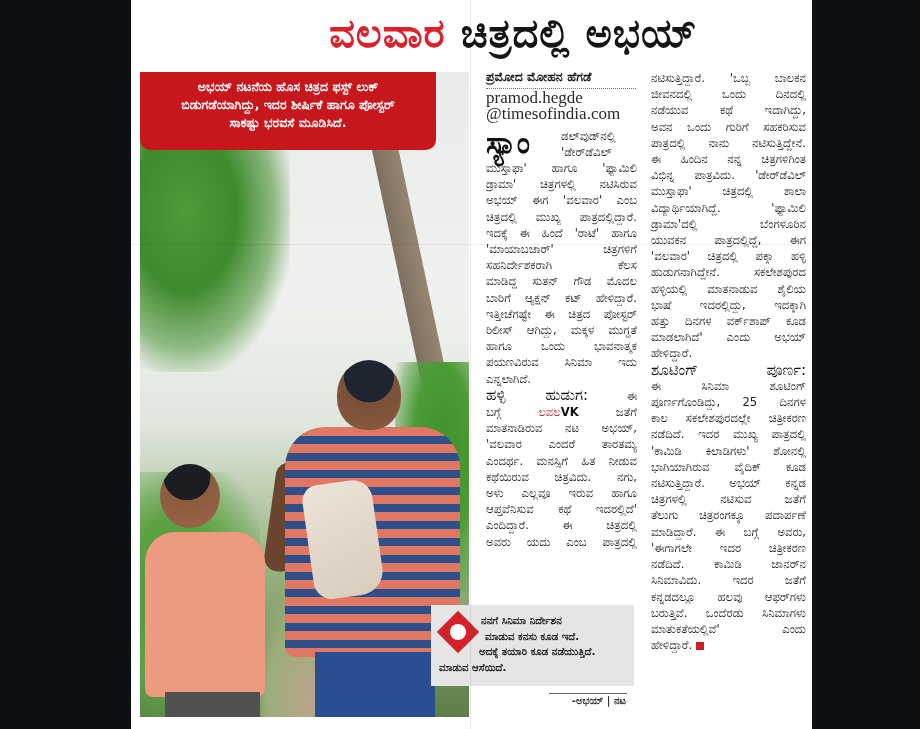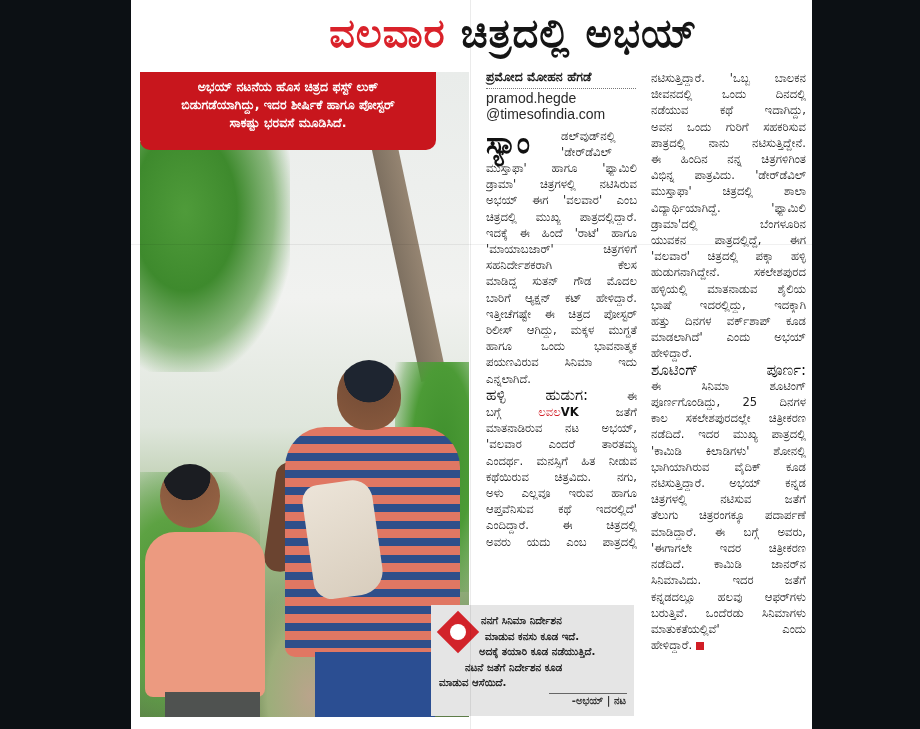--- a/index.html
+++ b/index.html
@@ -56,37 +56,37 @@
     position: absolute; left: 9px; top: 72px; width: 296px; height: 78px;
     background: #c8161d; border-radius: 0 0 10px 10px; color: #ffffff;
     text-align: center; font-size: 12.5px; font-weight: bold; line-height: 18px;
     padding-top: 6px; box-sizing: border-box;
   }
   .caption-box span { display: block; }
 
   
   .byline-name { position: absolute; left: 355px; top: 69px; font-size: 12.5px; font-weight: bold; color: #161616; }
   .byline-sep { position: absolute; left: 355px; top: 88px; width: 150px; border-top: 1px dotted #777; }
-  .byline-email { position: absolute; left: 355px; top: 90px; font-size: 14px; line-height: 16px; color: #2a2a2a; font-family: Liberation Sans, sans-serif; }
+  .byline-email { position: absolute; left: 355px; top: 90px; font-size: 17px; line-height: 16px; color: #2a2a2a; font-family: Liberation Serif, serif; }
   .dropcap { position: absolute; left: 355px; top: 126px; font-size: 30px; font-weight: bold; line-height: 34px; color: #111; }
 
   .col { position: absolute; font-size: 11.6px; line-height: 16.2px; color: #1e1e1e; text-align: justify; }
   .col .line { display: block; white-space: nowrap; overflow: hidden; text-align-last: justify; }
   .col .line.last { text-align-last: left; }
   .col .subhead { font-weight: normal; font-size: 15px; color: #111; }
   .col .brand-red { color: #d11e26; font-weight: normal; font-family: "DejaVu Sans", sans-serif; }
   .col .brand-k { color: #111; font-weight: bold; font-family: "DejaVu Sans", sans-serif; }
   .endmark { display: inline-block; width: 8px; height: 8px; background: #d11e26; margin-left: 4px; vertical-align: middle; }
 
   .col1-top { left: 430px; top: 128px; width: 76px; }
   .col1 { left: 355px; top: 160px; width: 151px; }
   .col2 { left: 520px; top: 70px; width: 155px; }
 
   .quote-box {
-    position: absolute; left: 300px; top: 605px; width: 203px; height: 111px;
+    position: absolute; left: 300px; top: 605px; width: 203px; height: 81px;
     background: #e5e5e5; box-sizing: border-box; padding: 8px 16px 0 8px;
   }
   .quote-logo { position: absolute; left: 12px; top: 12px; width: 30px; height: 30px; background: #d2232a; transform: rotate(45deg); }
   .quote-logo::after { content: ""; position: absolute; left: 7px; top: 7px; width: 16px; height: 16px; border-radius: 50%; background: #fff; }
   .quote-text { position: absolute; left: 8px; top: 8px; width: 190px; font-size: 10.2px; font-weight: bold; line-height: 15.5px; color: #222; }
   .quote-text .q-line { display: block; white-space: nowrap; }
   .quote-sep { position: absolute; left: 118px; top: 88px; width: 78px; border-top: 1px solid #666; }
   .quote-attr { position: absolute; right: 8px; top: 90px; font-size: 10px; font-weight: bold; color: #333; }
 </style>
 </head>
@@ -200,21 +200,20 @@
     <span class="line">ಮಾತುಕತೆಯಲ್ಲಿವೆ' ಎಂದು</span>
     <span class="line last"><span>ಹೇಳಿದ್ದಾರೆ.</span><span class="endmark"></span></span>
   </div>
 
   <div class="quote-box">
     <div class="quote-logo"></div>
     <div class="quote-text">
       <span class="q-line" style="padding-left:42px">ನನಗೆ ಸಿನಿಮಾ ನಿರ್ದೇಶನ</span>
       <span class="q-line" style="padding-left:46px">ಮಾಡುವ ಕನಸು ಕೂಡ ಇದೆ.</span>
       <span class="q-line" style="padding-left:40px">ಅದಕ್ಕೆ ತಯಾರಿ ಕೂಡ ನಡೆಯುತ್ತಿದೆ.</span>
-      <span class="q-line" style="padding-left:26px">ನಟನೆ ಜತೆಗೆ ನಿರ್ದೇಶನ ಕೂಡ</span>
       <span class="q-line">ಮಾಡುವ ಆಸೆಯಿದೆ.</span>
     </div>
     <div class="quote-sep"></div>
     <div class="quote-attr">-ಅಭಯ್ | ನಟ</div>
   </div>
 
   <div class="fold-v"></div>
   <div class="fold-h"></div>
 </div>
 

